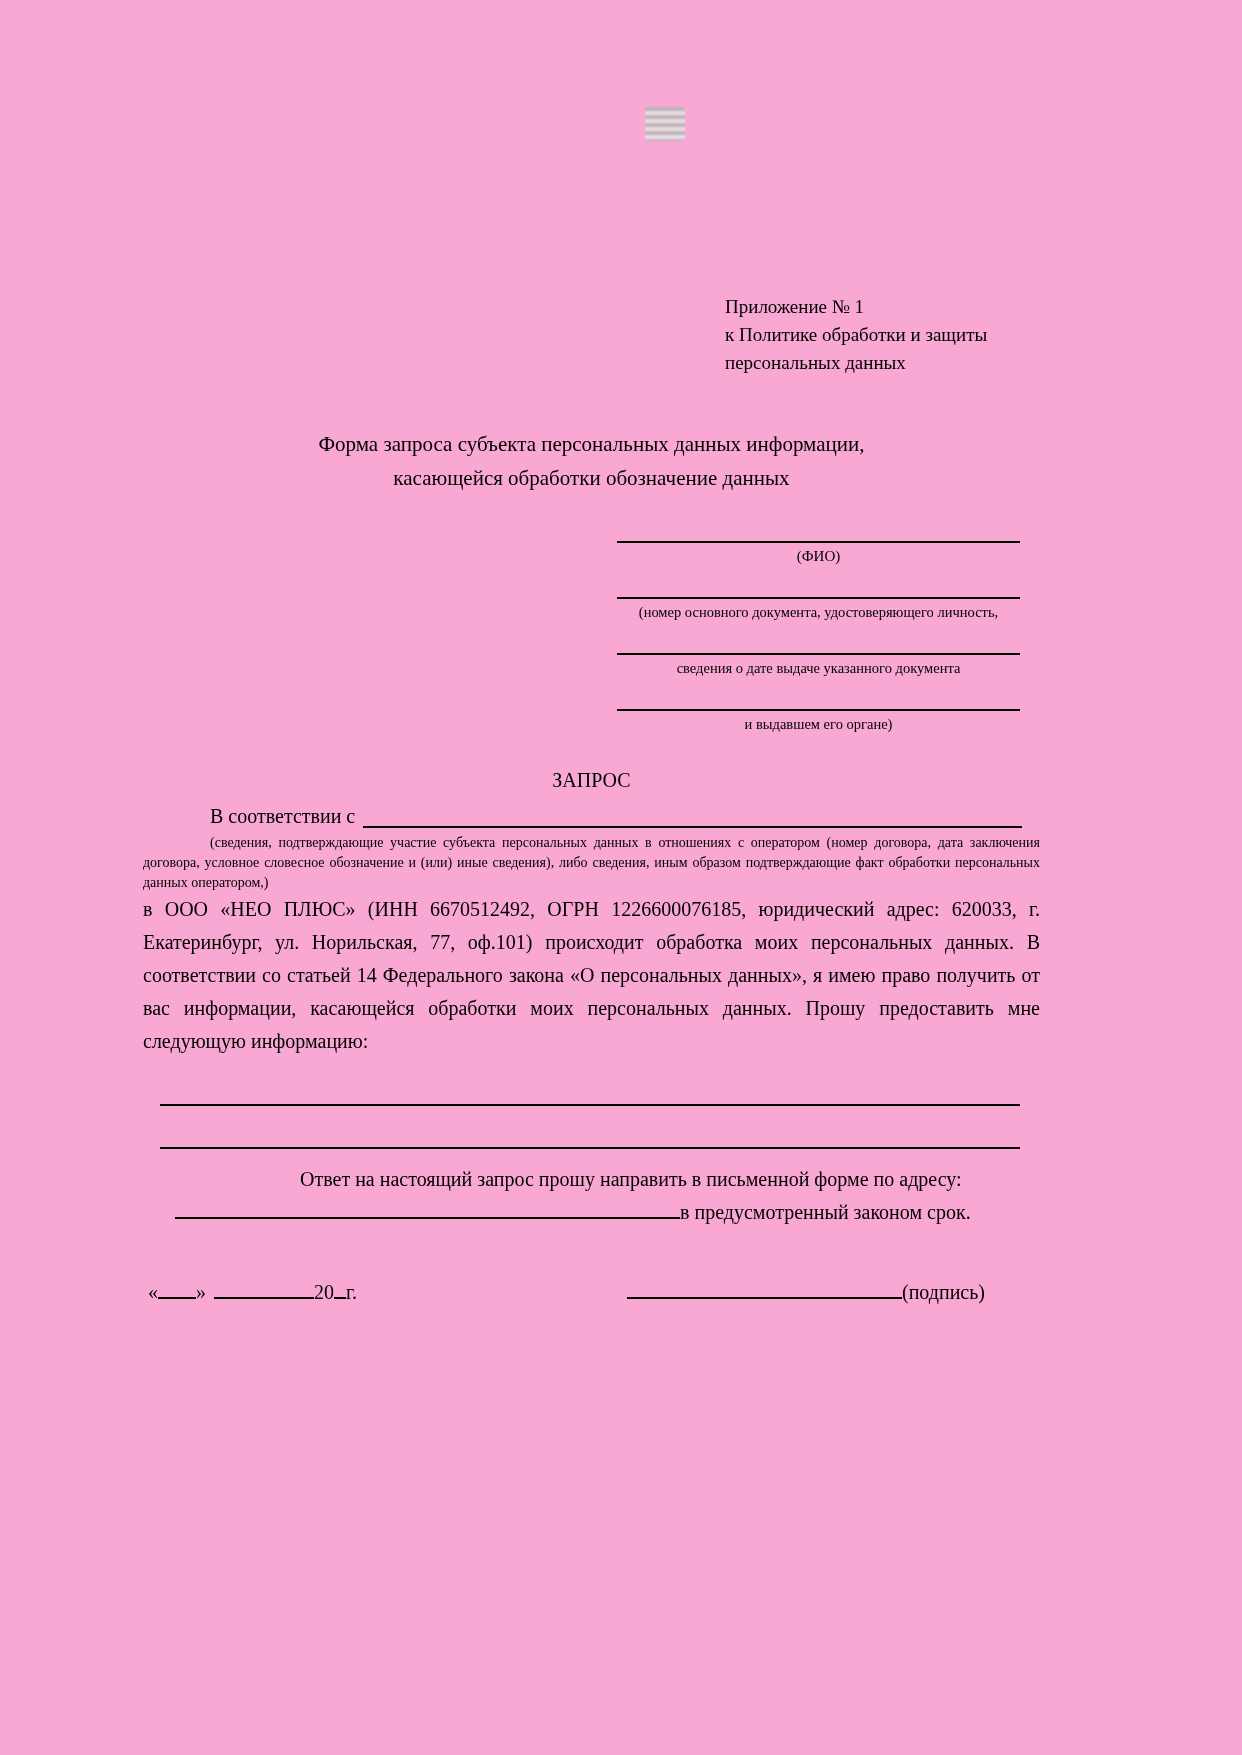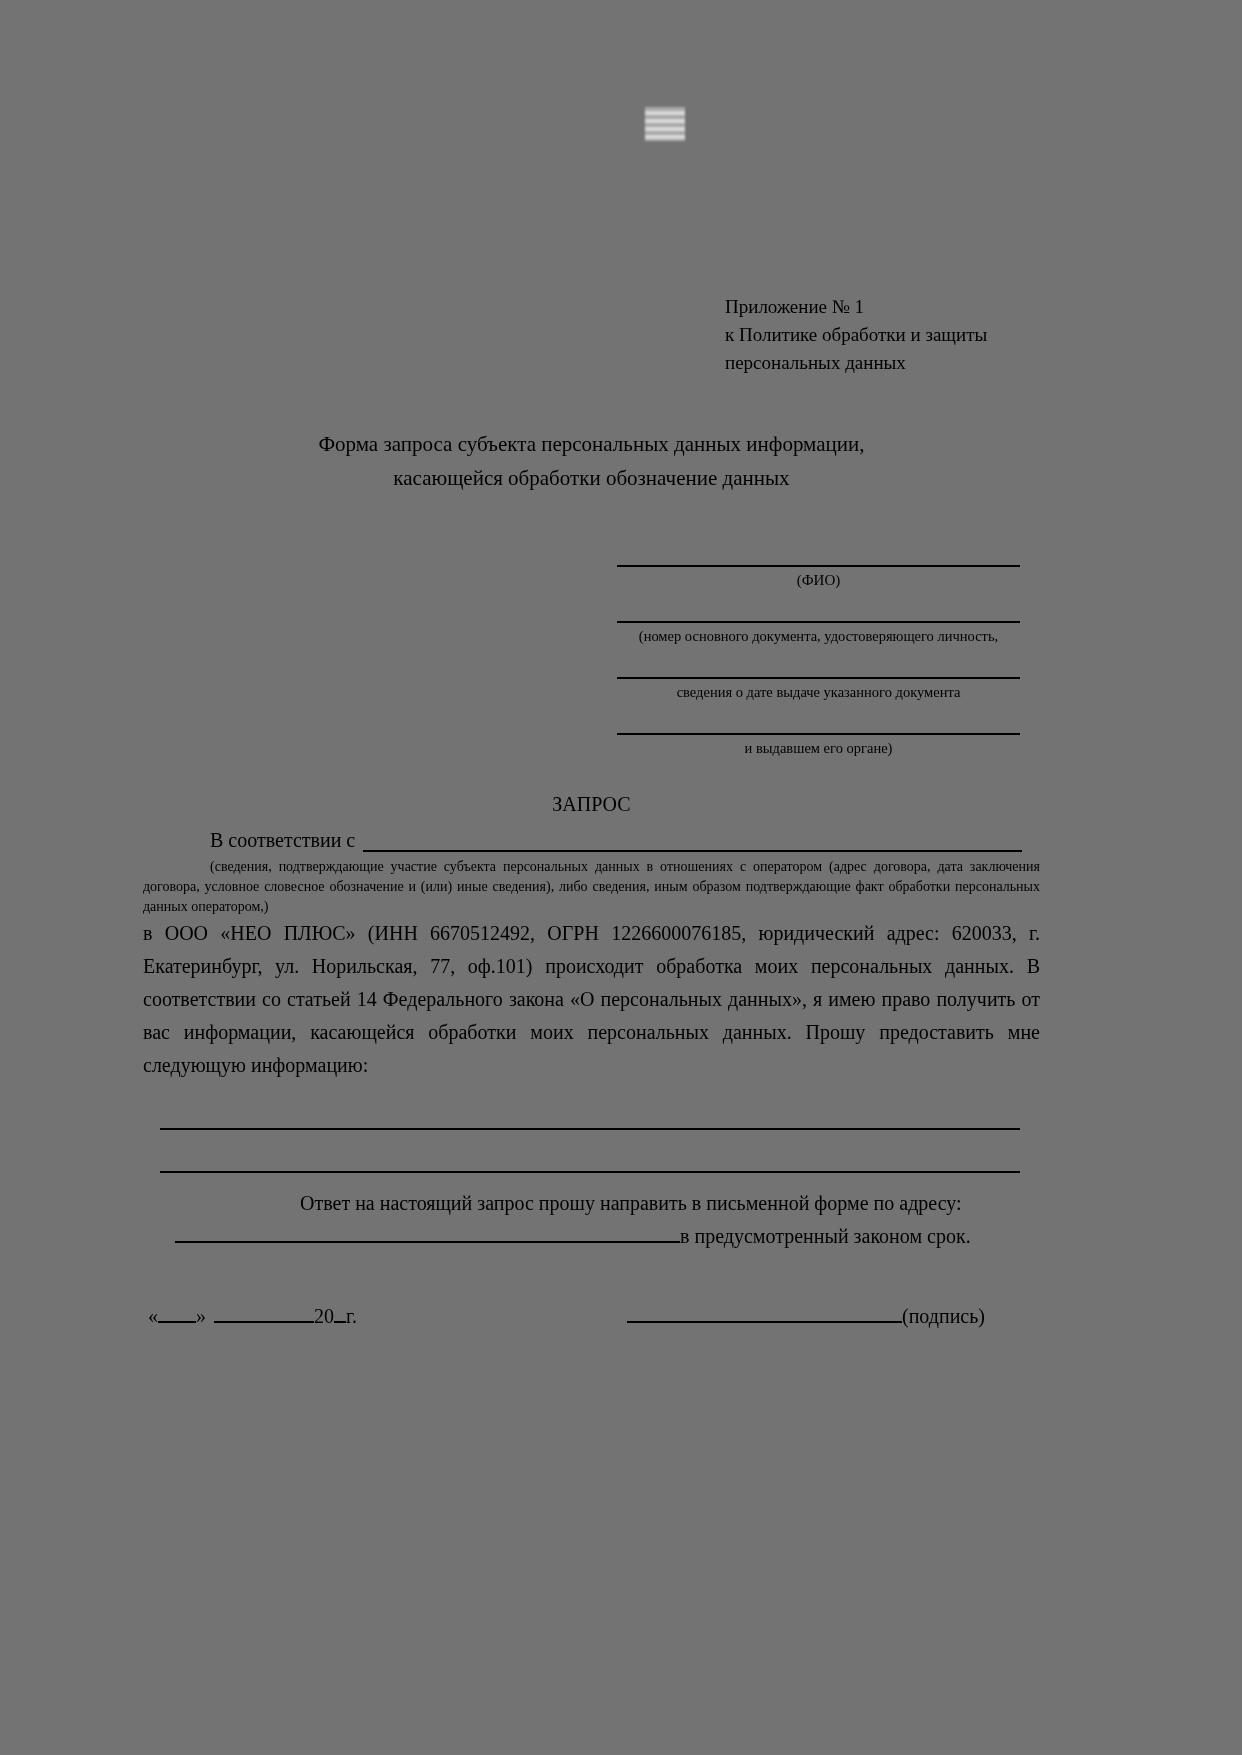--- a/index.html
+++ b/index.html
@@ -1,20 +1,20 @@
 <!DOCTYPE html>
 <html lang="ru"><head>
 <meta charset="utf-8">
 <style>
   * { margin:0; padding:0; box-sizing:border-box; }
   html,body { background:#ffffff; }
   .page {
     position:relative;
     width:1242px; height:1755px;
-    background:#737373;
+    background:#f9a8d4;
     color:#000000;
     font-family:"Liberation Serif", serif;
     padding:293px 202px 0 143px;
     overflow:hidden;
   }
   
   .logo {
     position:absolute; left:645px; top:107px;
     width:40px; height:34px;
     background:repeating-linear-gradient(180deg,#b4b4b4 0 4px,#e9e9e9 4px 8px);
@@ -22,21 +22,21 @@
     opacity:.85;
   }
   .appendix { margin-left:582px; font-size:19px; line-height:28px; }
   .doc-title {
     margin-top:50px; text-align:center;
     font-size:21px; font-weight:normal; line-height:34px;
   }
   .addressee { margin-left:474px; width:403px; margin-top:42px; }
   .addressee .to, .addressee .from { font-size:20px; line-height:30px; padding-left:53px; }
   .addressee .spacer { height:4px; }
-  .field { border-top:2px solid #000; margin-bottom:30px;margin-top:24px; }
+  .field { border-top:2px solid #000; margin-bottom:30px; }
   .field .flabel { text-align:center; font-size:14.5px; line-height:22px; padding-top:2px; }
   .field .flabel.fio { font-size:15px; }
   .zapros { margin-top:30px; text-align:center; font-size:20px; line-height:30px; }
   .intro-line { margin-top:5px; display:flex; align-items:stretch; font-size:20px; line-height:33px; }
   .intro-line .indent { width:67px; flex:none; }
   .intro-line .intro-text { flex:none; white-space:nowrap; padding-right:8px;text-align:right; }
   .intro-line .fill-line { flex:1; border-bottom:2px solid #000; margin-bottom:5px; margin-right:18px; }
   .fine-print {
     font-size:14px; line-height:20px;
     text-align:justify; text-align-last:left;
@@ -99,21 +99,21 @@
   </div>
 
   <div class="zapros">ЗАПРОС</div>
 
   <div class="intro-line">
     <span class="indent"></span>
     <span class="intro-text">В соответствии с</span>
     <span class="fill-line"></span>
   </div>
 
-  <p class="fine-print">(сведения, подтверждающие участие субъекта персональных данных в отношениях с оператором (адрес договора, дата заключения договора, условное словесное обозначение и (или) иные сведения), либо сведения, иным образом подтверждающие факт обработки персональных данных оператором,)</p>
+  <p class="fine-print">(сведения, подтверждающие участие субъекта персональных данных в отношениях с оператором (номер договора, дата заключения договора, условное словесное обозначение и (или) иные сведения), либо сведения, иным образом подтверждающие факт обработки персональных данных оператором,)</p>
 
   <p class="body-par">в ООО «НЕО ПЛЮС» (ИНН 6670512492, ОГРН 1226600076185, юридический адрес: 620033, г. Екатеринбург, ул. Норильская, 77, оф.101) происходит обработка моих персональных данных. В соответствии со статьей 14 Федерального закона «О персональных данных», я имею право получить от вас информации, касающейся обработки моих персональных данных. Прошу предоставить мне следующую информацию:</p>
 
   <div class="blank-line blank-1"></div>
   <div class="blank-line blank-2"></div>
 
   <p class="reply-1">Ответ на настоящий запрос прошу направить в письменной форме по адресу:</p>
   <p class="reply-2"><span class="address-blank"></span><span>в предусмотренный законом срок.</span></p>
 
   <div class="sign-row">

